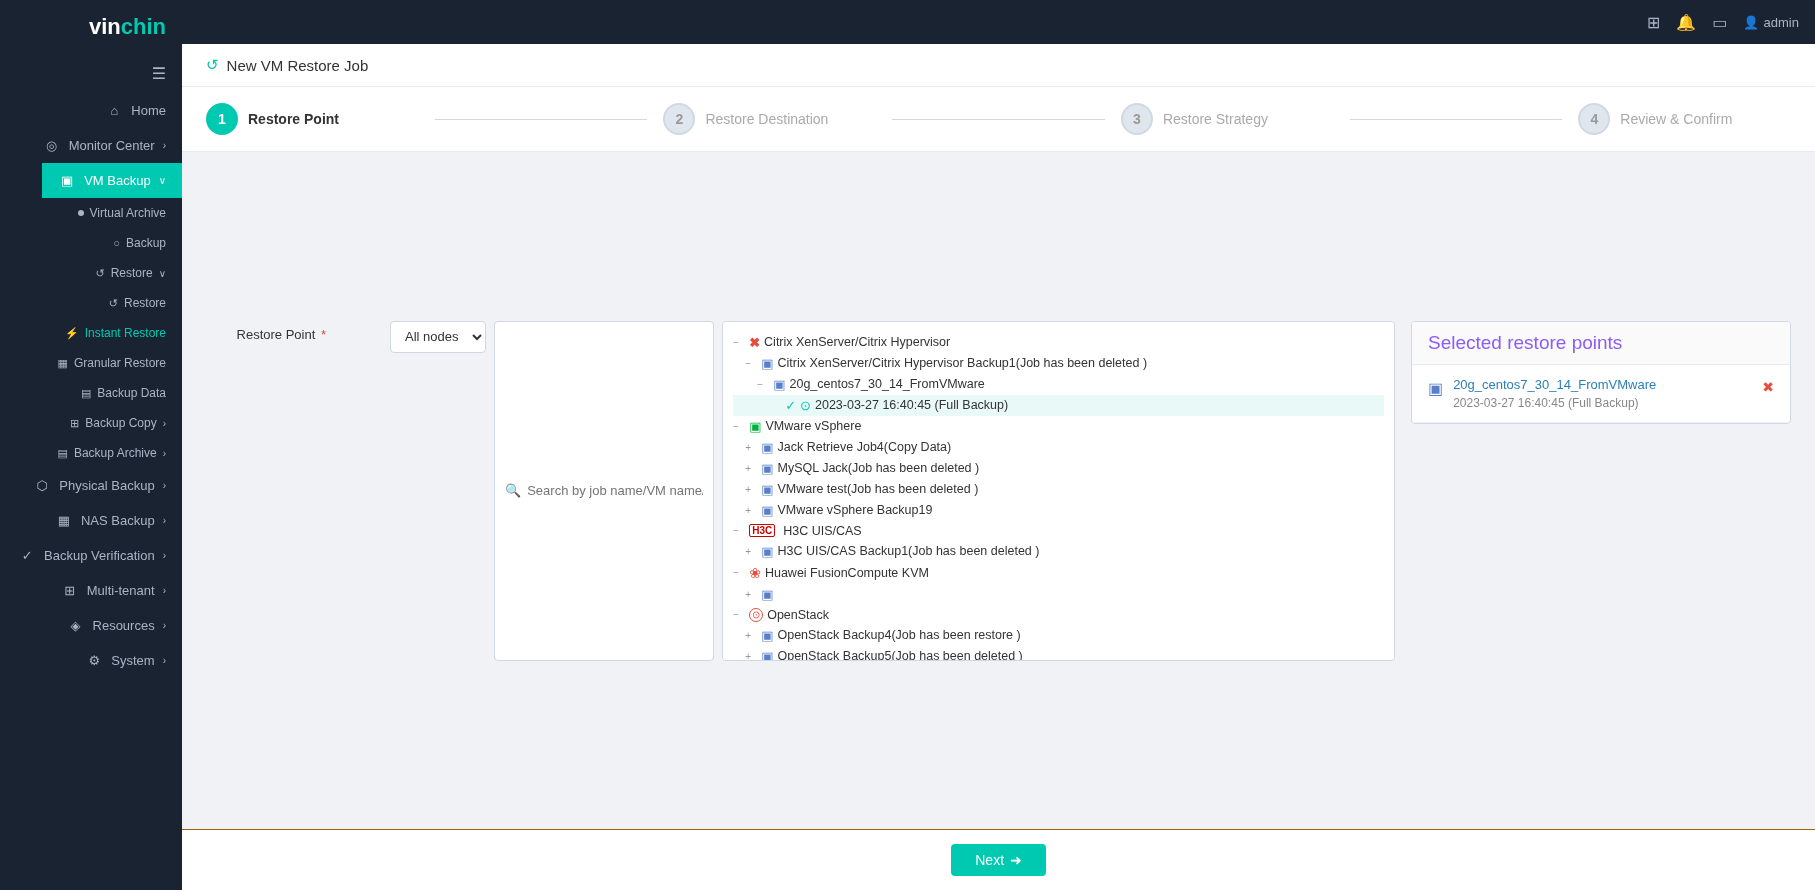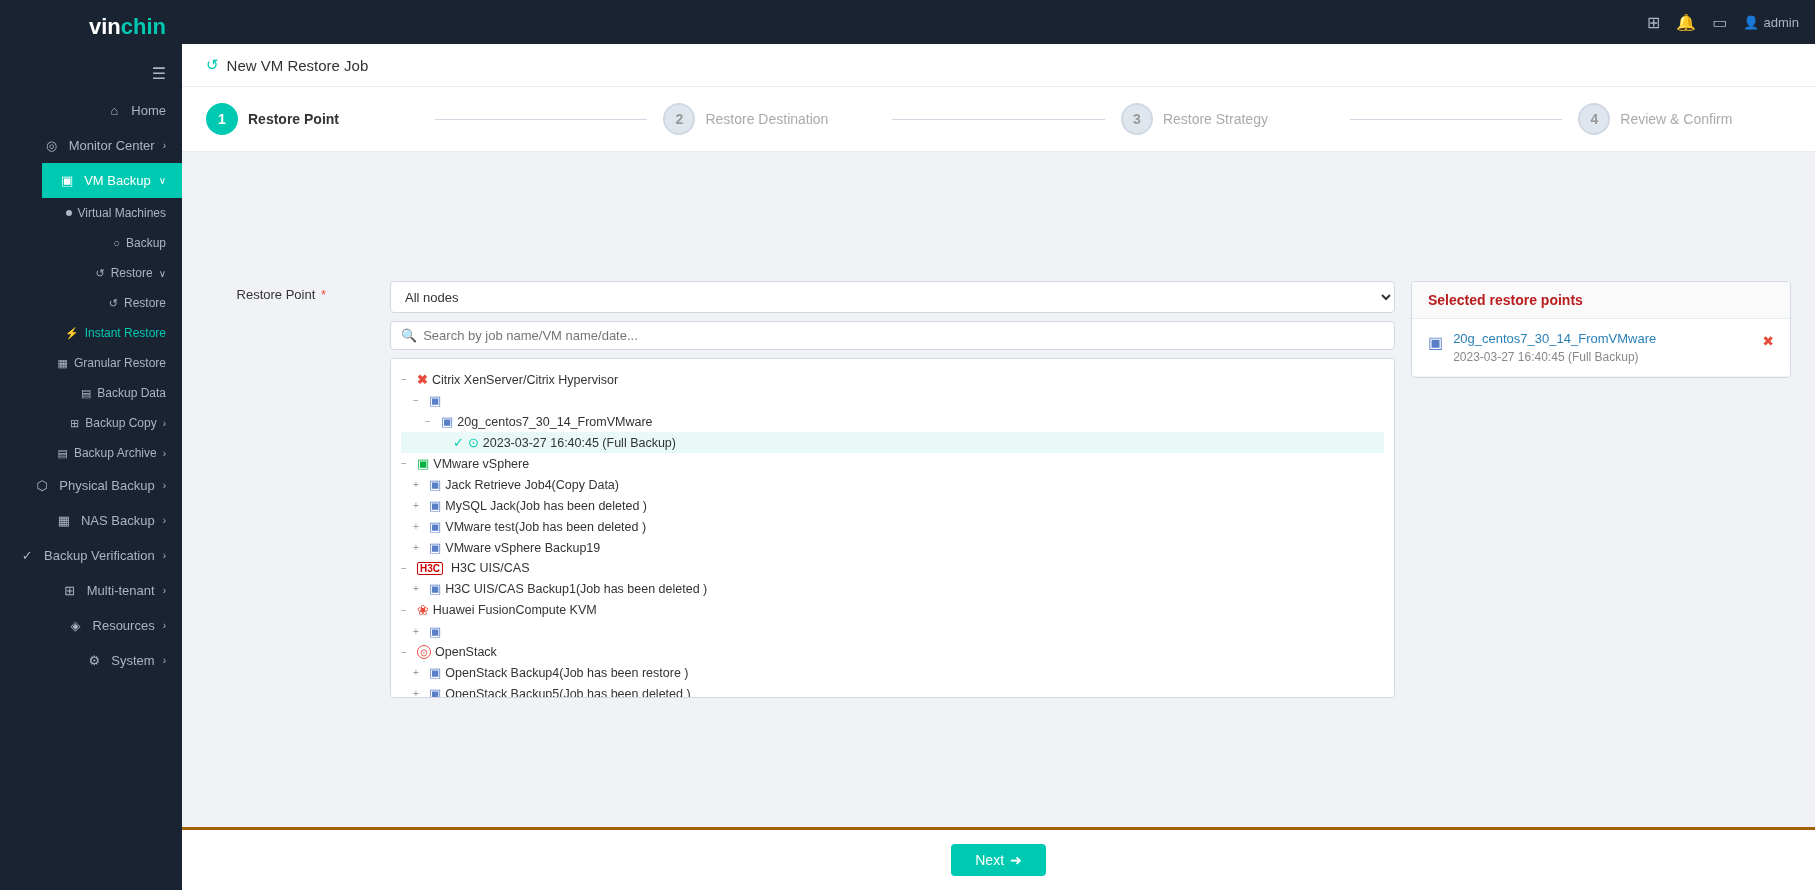--- a/index.html
+++ b/index.html
@@ -159,21 +159,21 @@
       color: #333;
       min-width: 110px;
       padding-top: 6px;
       text-align: right;
       flex-shrink: 0;
     }
 
     .left-panel {
       flex: 1;
       display: flex;
-      flex-direction: column;
+      flex-direction: row;
       gap: 8px;
       padding-left: 48px;
     }
 
     
     .search-box {
       border: 1px solid #d0d8e4;
       border-radius: 4px;
       padding: 6px 10px;
       background: #fff;
@@ -226,42 +226,42 @@
     .selected-panel {
       border: 1px solid #d0d8e4;
       border-radius: 4px;
       background: #fff;
       overflow: hidden;
       height: 100%;
     }
     .selected-panel-header {
       padding: 10px 16px;
       border-bottom: 1px solid #e8ecf0;
-      font-size: 14px;
-      color: #b91c1c;
-      font-weight: 700;
+      font-size: 19px;
+      color: #8b5cf6;
+      font-weight: 400;
       background: #fafafa;
     }
     .selected-item {
       padding: 12px 16px;
       display: flex;
       align-items: flex-start;
       gap: 10px;
       border-bottom: 1px solid #f0f2f5;
     }
     .selected-item-icon { color: #5a7fc9; font-size: 16px; flex-shrink: 0; padding-top: 2px; }
     .selected-item-info { flex: 1; }
     .selected-item-name { font-size: 13px; color: #2980b9; font-weight: 500; margin-bottom: 4px; }
     .selected-item-date { font-size: 12px; color: #888; }
     .selected-item-remove { color: #e74c3c; cursor: pointer; font-size: 14px; flex-shrink: 0; padding-top: 2px; }
 
     
     .bottom-bar {
       background: #fff;
-      border-top: 3px solid #a16207;
+      border-top: 1px solid #a16207;
       padding: 14px 24px;
       display: flex;
       justify-content: center;
       align-items: center;
       flex-shrink: 0;
     }
     .btn-next {
       background: #00c9b1;
       color: #fff;
       border: none;
@@ -295,21 +295,21 @@
     <span class="arrow">›</span>
   </div>
 
   <div class="sidebar-item active">
     <span class="icon">▣</span>
     <span>VM Backup</span>
     <span class="arrow">∨</span>
   </div>
   <div class="sidebar-sub-item">
     <span style="width:6px;height:6px;background:#aab4c4;border-radius:50%;display:inline-block;flex-shrink:0"></span>
-    <span>Virtual Machines</span>
+    <span>Virtual Archive</span>
   </div>
   <div class="sidebar-sub-item">
     <span style="font-size:11px">○</span>
     <span>Backup</span>
   </div>
   <div class="sidebar-sub-item">
     <span style="font-size:11px">↺</span>
     <span>Restore</span>
     <span class="arrow" style="margin-left:auto;font-size:10px">∨</span>
   </div>
@@ -451,20 +451,21 @@
             <div class="tree-panel">
 
               <div class="tree-item">
                 <span class="toggle">−</span>
                 <span style="color:#e74c3c;font-size:13px;font-weight:bold">✖</span>
                 <span class="label">Citrix XenServer/Citrix Hypervisor</span>
               </div>
               <div class="tree-item indent-1">
                 <span class="toggle">−</span>
                 <span style="color:#5a7fc9;font-size:13px">▣</span>
+                <span class="label">Citrix XenServer/Citrix Hypervisor Backup1(Job has been deleted )</span>
               </div>
               <div class="tree-item indent-2">
                 <span class="toggle">−</span>
                 <span style="color:#5a7fc9;font-size:13px">▣</span>
                 <span class="label">20g_centos7_30_14_FromVMware</span>
               </div>
               <div class="tree-item indent-3 selected-row">
                 <span class="toggle" style="width:12px"></span>
                 <span style="color:#00c9b1;font-size:13px">✓</span>
                 <span style="color:#00c9b1;font-size:13px">⊙</span>

